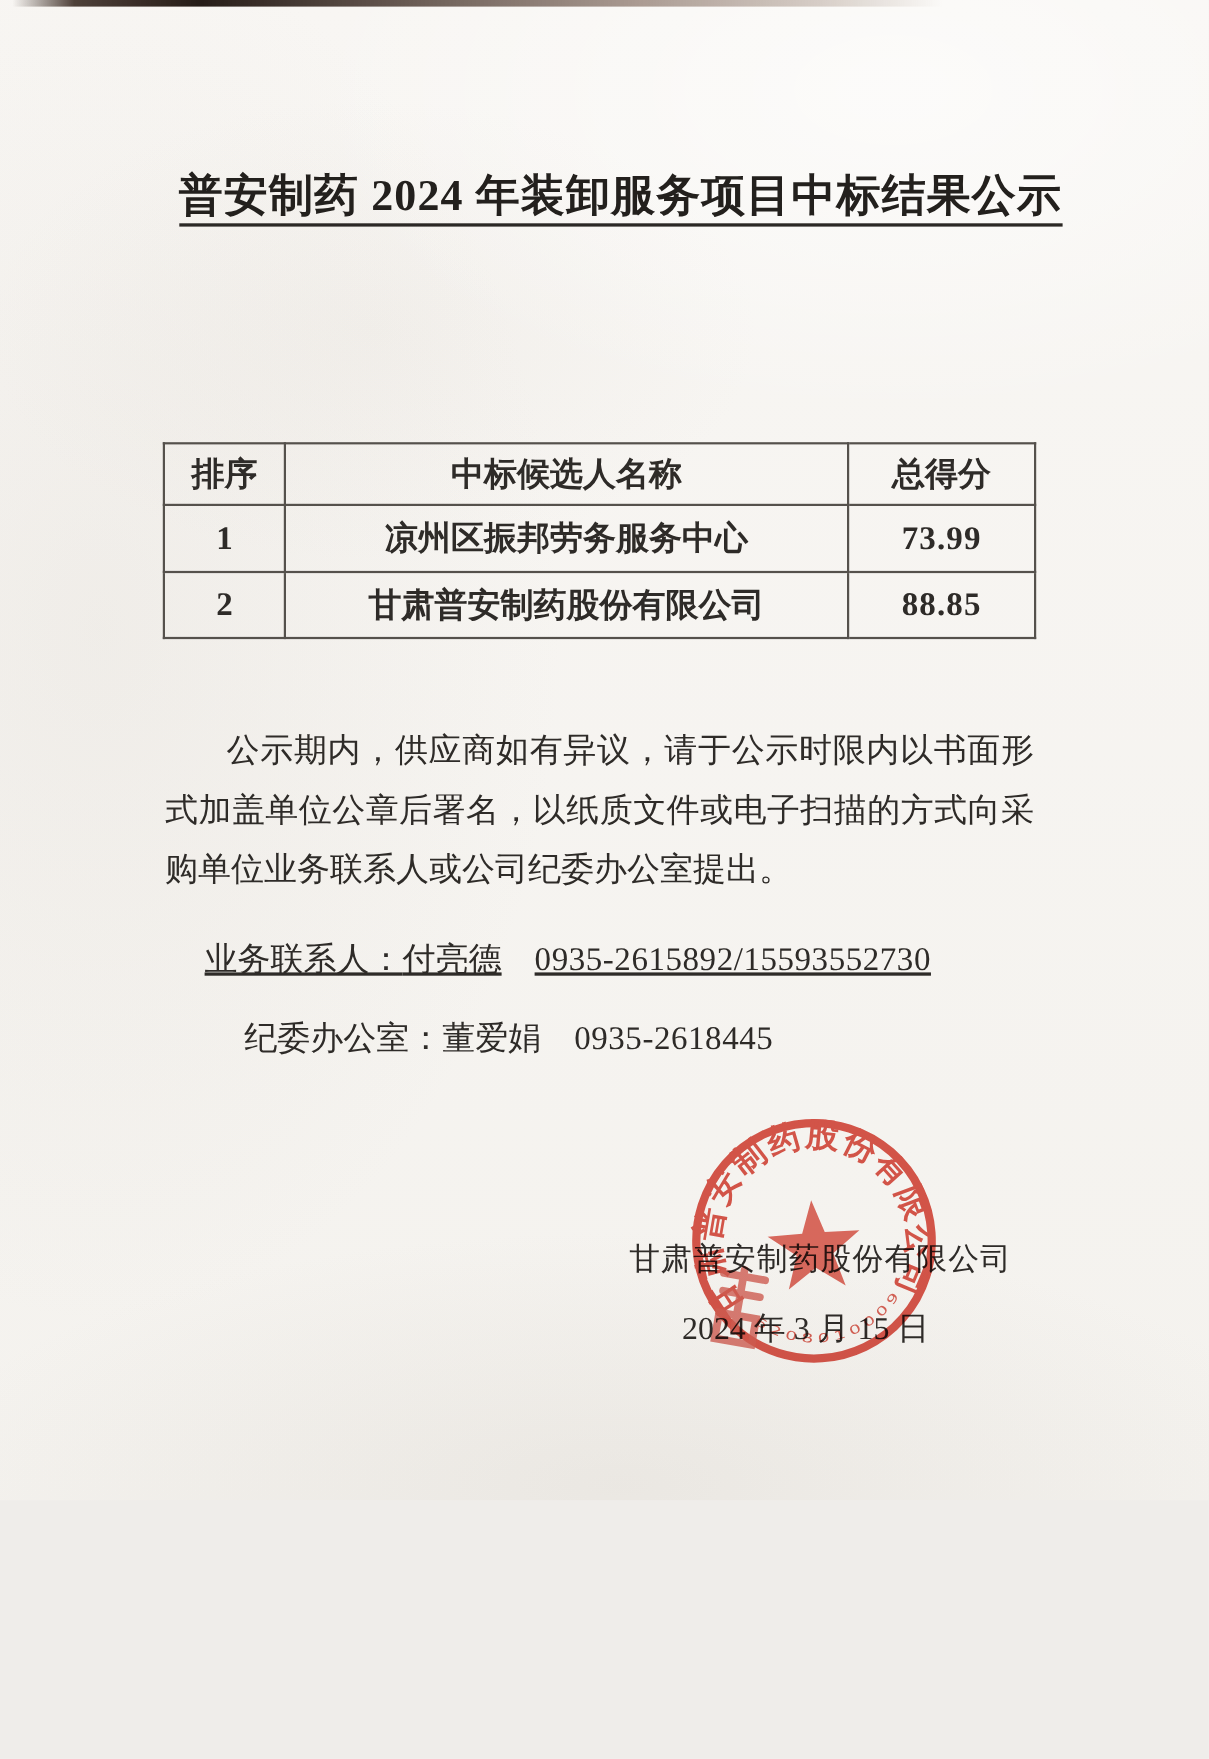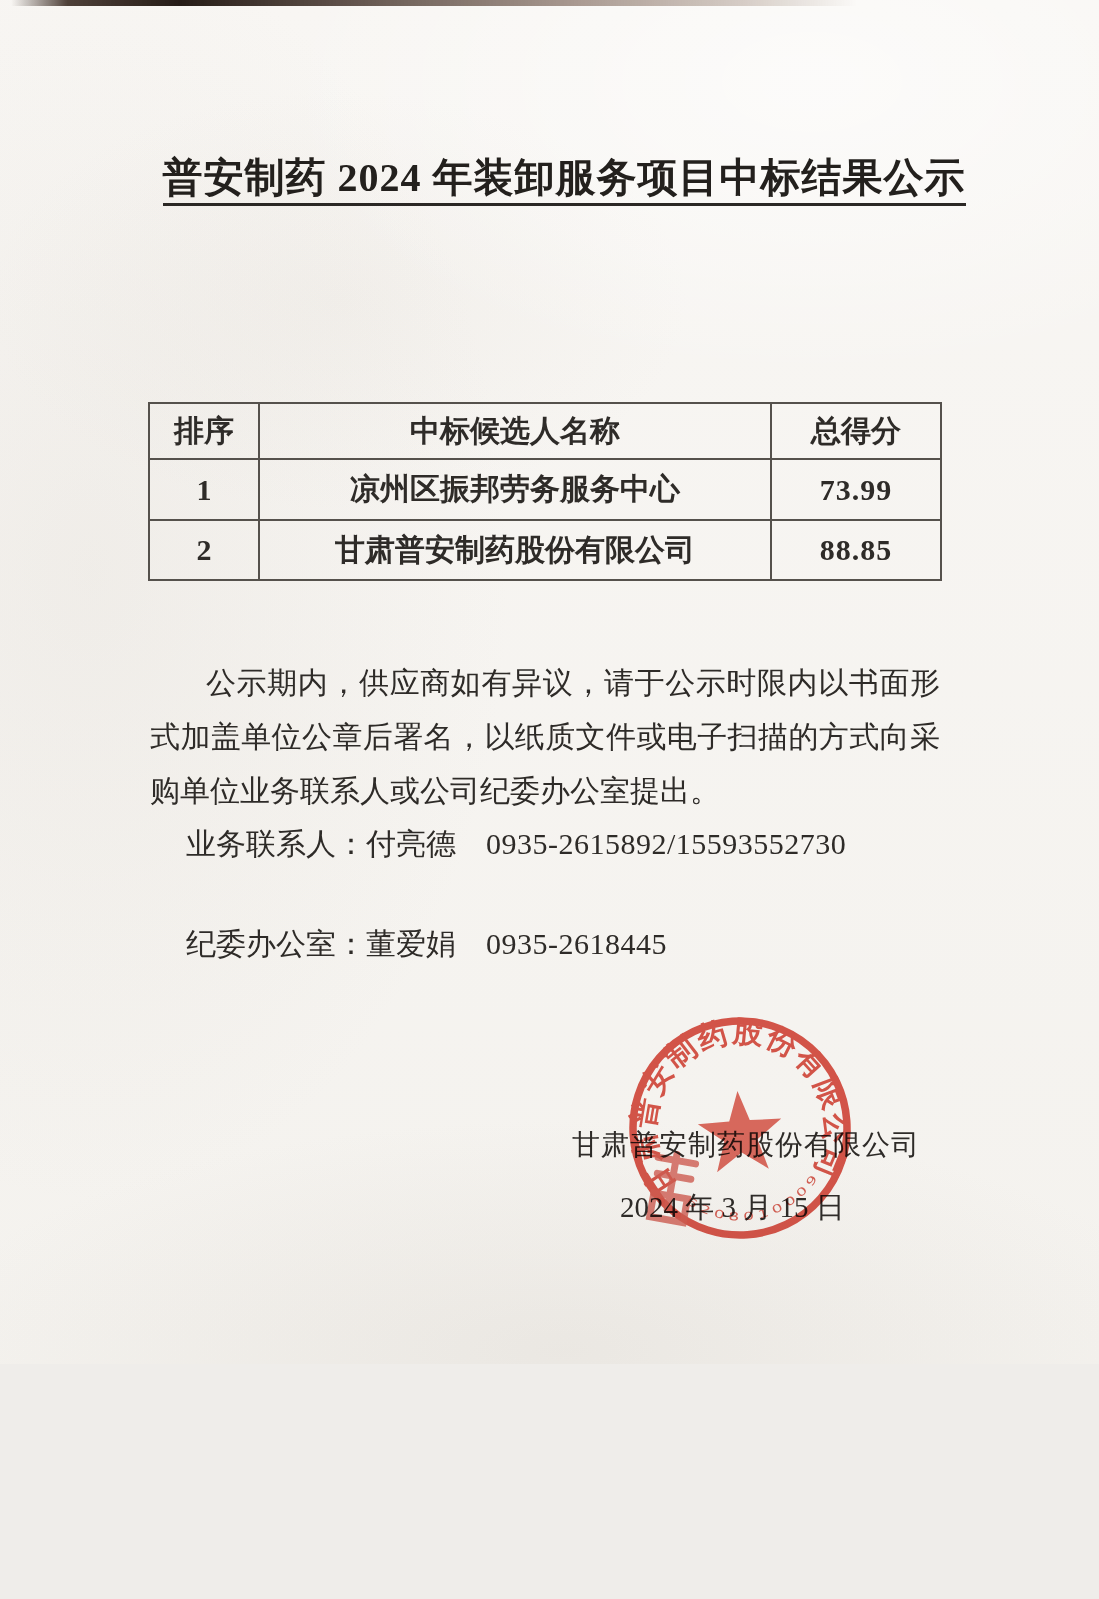--- a/index.html
+++ b/index.html
@@ -44,22 +44,22 @@
     border-collapse:collapse; table-layout:fixed;
     font-size:30px; color:#2e2b28; text-align:center;font-weight:bold;
   }
   .result-table td { border:2px solid #55514c; vertical-align:middle; padding:0; }
   .result-table tr.hdr td { height:54px; }
   .result-table tr.r1 td { height:59px; }
   .result-table tr.r2 td { height:58px; }
   .score-cell { font-family:"Liberation Serif","DejaVu Serif",serif; letter-spacing:1px; }
 
   .contact-line { position:absolute; left:186px; font-size:30px; white-space:nowrap; }
-  .contact-1 { top:824px; }
-  .contact-2 { top:924px; }
+  .contact-1 { top:852px;text-decoration:underline; }
+  .contact-2 { top:924px;margin-left:36px; }
   .contact-line .phone { margin-left:30px; letter-spacing:.5px; }
 
   .footer-company { position:absolute; left:572px; top:1126px; font-size:28px; letter-spacing:1px; white-space:nowrap; }
   .footer-date    { position:absolute; left:620px; top:1188px; font-size:29px; white-space:nowrap; }
 
   .stamp {
     position:absolute; left:605px; top:993px; width:270px; height:270px;
     mix-blend-mode:multiply; opacity:.93; transform:rotate(-4deg);
   }
   .seal-ring  { fill:none; stroke:#d94b3f; stroke-width:7.5; }

